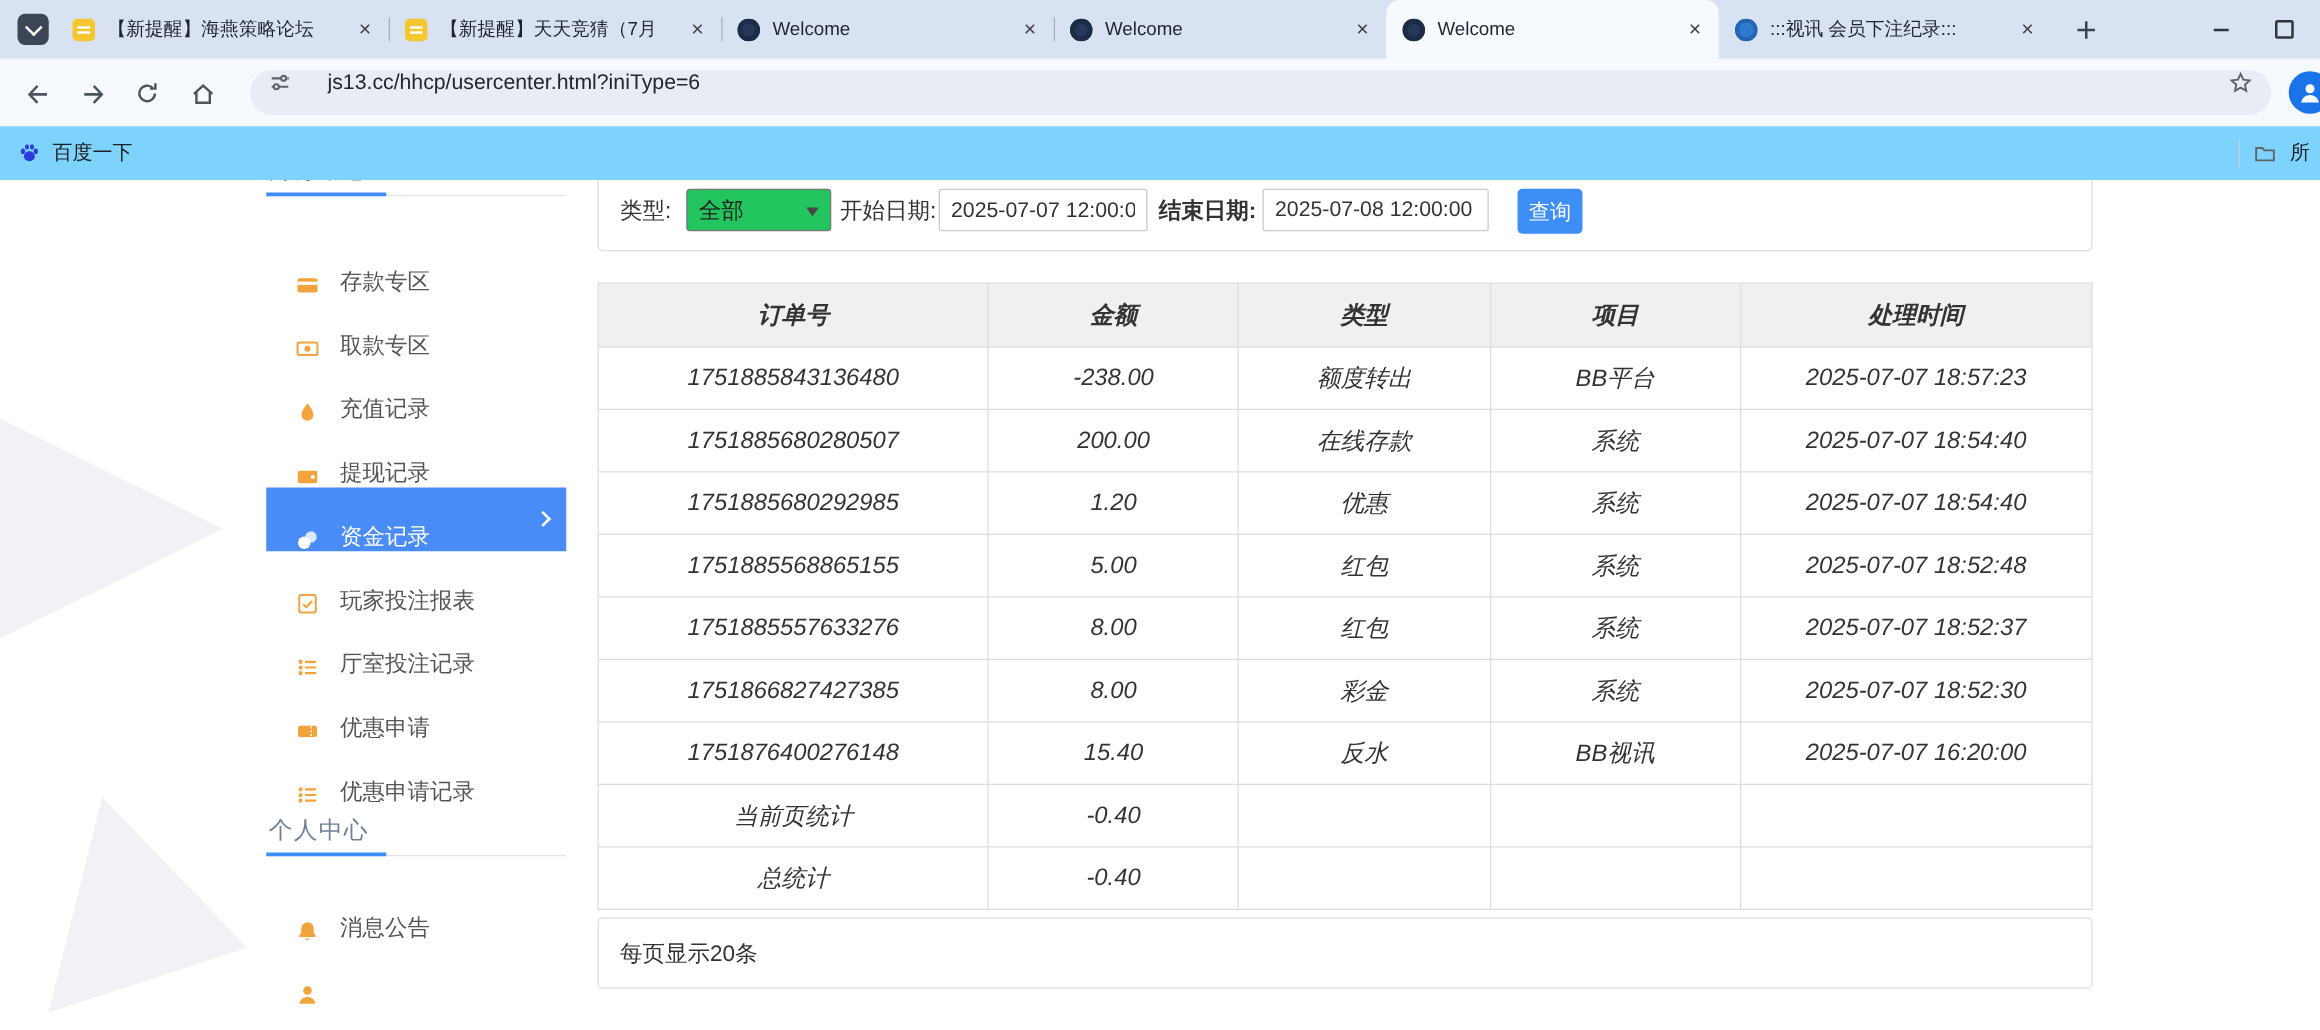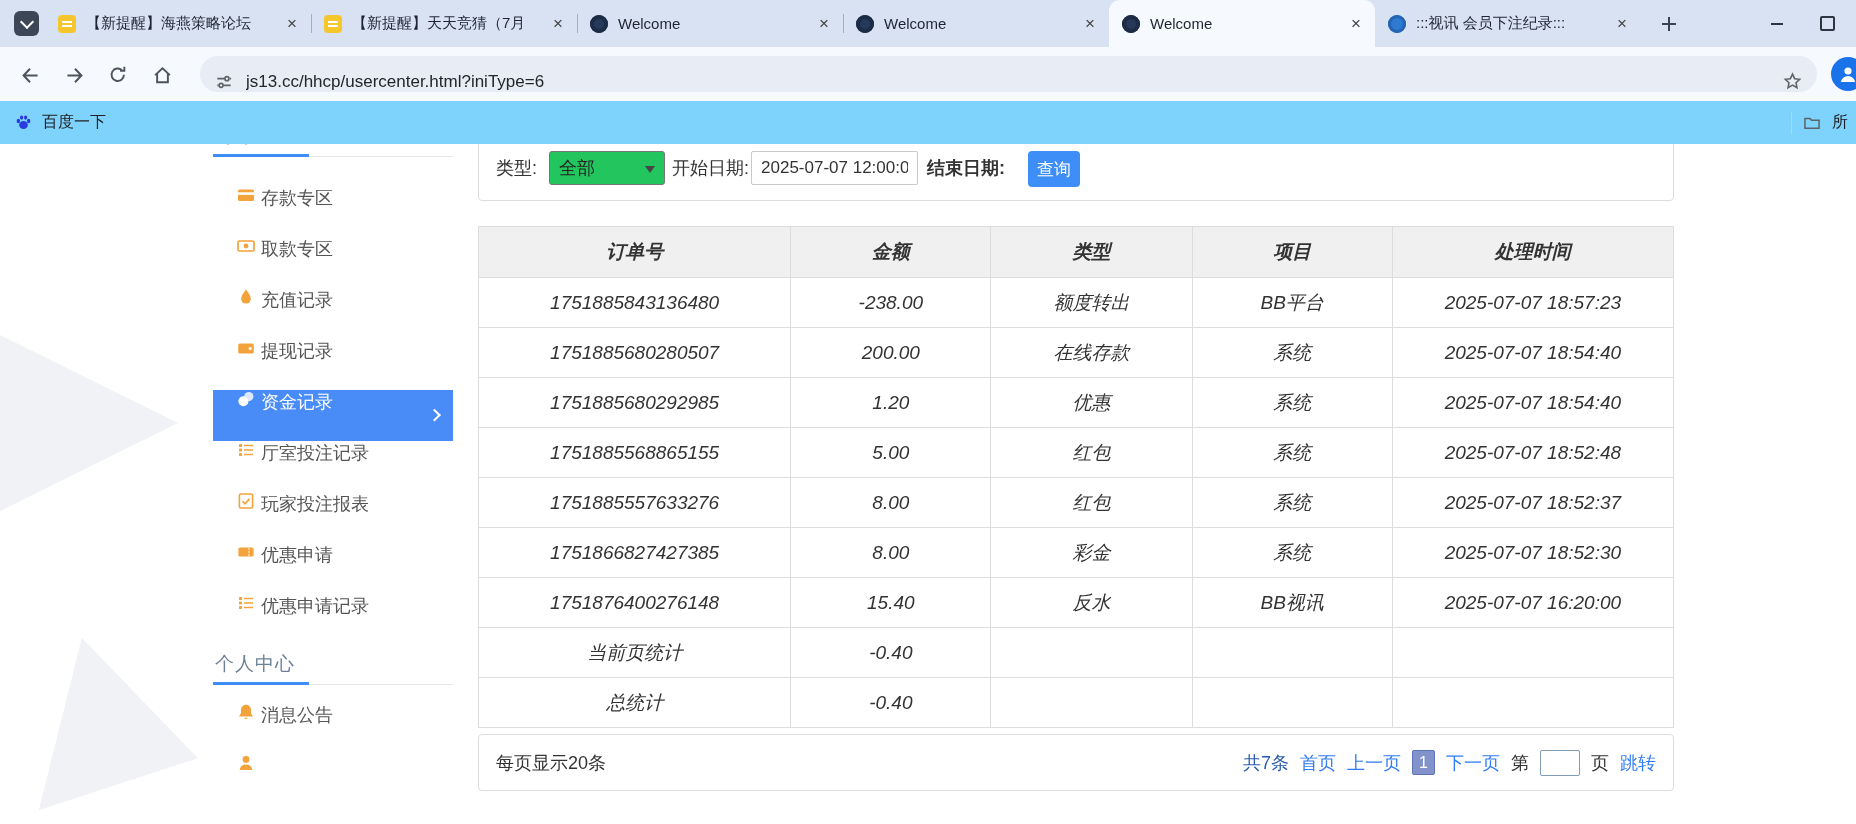--- a/index.html
+++ b/index.html
@@ -31,21 +31,21 @@
   .newtab::before{content:"";position:absolute;width:14px;height:2px;background:#3b4252;}
   .newtab::after{content:"";position:absolute;width:2px;height:14px;background:#3b4252;}
   .wincontrols{position:absolute;right:4px;top:0;height:47px;display:flex;}
   .win-btn{width:50px;height:47px;display:flex;align-items:center;justify-content:center;}
   .win-min::after{content:"";width:12px;height:2px;background:#2f3540;}
   .win-max::after{content:"";width:11px;height:11px;border:2px solid #2f3540;border-radius:2px;}
 
   .toolbar{position:absolute;left:0;top:47px;width:100%;height:54px;background:#f6f9fe;}
   .nav-icon{position:absolute;top:10px;width:36px;height:36px;border-radius:50%;display:flex;align-items:center;justify-content:center;}
   .nav-back{left:12px;} .nav-fwd{left:56px;} .nav-reload{left:100px;} .nav-home{left:144px;}
-  .urlbar{position:absolute;left:200px;top:9px;width:1617px;height:36px;background:#e7ecf5;border-radius:18px;display:flex;align-items:flex-end;padding:0 14px;gap:12px;}
+  .urlbar{position:absolute;left:200px;top:9px;width:1617px;height:36px;background:#e7ecf5;border-radius:18px;display:flex;align-items:flex-start;padding:0 14px;gap:28px;}
   .url-text{flex:1;font-size:17px;color:#23262b;white-space:nowrap;overflow:hidden;}
   .avatar{position:absolute;left:1831px;top:10px;width:34px;height:34px;border-radius:50%;background:#1a73e8;display:flex;align-items:center;justify-content:center;}
 
   .bookmarksbar{position:absolute;left:0;top:101px;width:100%;height:43px;background:#7dd3fc;}
   .bookmark{position:absolute;left:14px;top:8px;height:27px;display:flex;align-items:center;gap:9px;font-size:16px;color:#202124;}
   .bm-right{position:absolute;right:8px;top:8px;height:27px;display:flex;align-items:center;gap:10px;font-size:16px;color:#202124;}
   .bm-divider{width:1px;height:22px;background:#c9ced6;}
 
   
   .page{position:absolute;left:0;top:144px;width:100%;height:680px;background:#fff;overflow:hidden;}
@@ -54,21 +54,21 @@
   .deco2{left:58px;top:508px;width:142px;height:178px;clip-path:polygon(0 0,100% 50%,0 100%);transform:rotate(14deg);}
 
   
   .sidebar{position:absolute;left:213px;top:-36px;width:240px;background:#fff;}
   .side-section{position:relative;height:49px;}
   .side-section::before{content:"";position:absolute;left:0;right:0;bottom:0;height:1px;background:#e3e6ea;}
   .side-section::after{content:"";position:absolute;left:0;bottom:0;width:96px;height:3px;background:var(--accent,#3e8ef7);}
   .side-section .txt{position:absolute;left:2px;bottom:8px;font-size:19px;color:#6e8097;letter-spacing:1px;}
   .side-section.section2{height:40px;}
   .side-items{margin-top:29px;}
-  .side-item{position:relative;height:51px;display:flex;align-items:flex-start;padding-left:24px;gap:6px;color:#555;font-size:18px;cursor:default;}
+  .side-item{position:relative;height:51px;display:flex;align-items:flex-end;padding-left:24px;gap:17px;color:#555;font-size:18px;cursor:default;}
   .side-item .icon{width:18px;height:18px;color:var(--icon_orange,#f3a33b);flex:0 0 auto;}
   .side-item .icon svg{width:18px;height:18px;display:block;}
   .side-item.active{background:#4a8cf7;color:#fff;}
   .side-item.active .icon{color:#fff;}
   .side-item .chev{position:absolute;right:14px;top:50%;width:9px;height:9px;border-top:2.5px solid #fff;border-right:2.5px solid #fff;transform:translateY(-60%) rotate(45deg);}
   .personal-items .side-item:first-child{margin-top:18px;}
 
   
   .panel{position:absolute;left:478px;top:0;width:1196px;}
   .filterbox{position:absolute;left:0;top:-22px;width:1196px;height:79px;border:1px solid #ddd;border-radius:4px;display:flex;align-items:flex-end;padding:0 0 15px 17px;}
@@ -248,42 +248,42 @@
                 <circle cx="6.4" cy="11.2" r="5" fill="currentColor"></circle>
                 <circle cx="11.8" cy="6.6" r="4.6" fill="currentColor" opacity="0.8"></circle>
               </svg>
             </span>
             <span class="lbl">资金记录</span>
             <span class="chev"></span>
           </div>
           <div class="side-item">
             <span class="icon">
               <svg viewBox="0 0 18 18">
+                <rect x="2.4" y="2" width="13.2" height="14" rx="1.6" fill="none" stroke="currentColor" stroke-width="1.6"></rect>
+                <path d="M5.6 9.4l2.4 2.4 4.6-5" fill="none" stroke="currentColor" stroke-width="1.8"></path>
+              </svg>
+            </span>
+            <span class="lbl">玩家投注报表</span>
+          </div>
+          <div class="side-item">
+            <span class="icon">
+              <svg viewBox="0 0 18 18">
                 <g fill="currentColor">
                   <rect x="2" y="3" width="3" height="3" rx="0.6"></rect>
                   <rect x="2" y="7.5" width="3" height="3" rx="0.6"></rect>
                   <rect x="2" y="12" width="3" height="3" rx="0.6"></rect>
                 </g>
                 <path d="M7 4.5h9M7 9h9M7 13.5h9" stroke="currentColor" stroke-width="1.7"></path>
               </svg>
             </span>
             <span class="lbl">厅室投注记录</span>
           </div>
           <div class="side-item">
             <span class="icon">
               <svg viewBox="0 0 18 18">
-                <rect x="2.4" y="2" width="13.2" height="14" rx="1.6" fill="none" stroke="currentColor" stroke-width="1.6"></rect>
-                <path d="M5.6 9.4l2.4 2.4 4.6-5" fill="none" stroke="currentColor" stroke-width="1.8"></path>
-              </svg>
-            </span>
-            <span class="lbl">玩家投注报表</span>
-          </div>
-          <div class="side-item">
-            <span class="icon">
-              <svg viewBox="0 0 18 18">
                 <rect x="1.4" y="4.6" width="15.2" height="9" rx="1.6" fill="currentColor"></rect>
                 <path d="M12 5.2v7.8" stroke="#fff" stroke-width="1.2" stroke-dasharray="1.6 1.4"></path>
               </svg>
             </span>
             <span class="lbl">优惠申请</span>
           </div>
           <div class="side-item">
             <span class="icon">
               <svg viewBox="0 0 18 18">
                 <g fill="currentColor">
@@ -323,20 +323,21 @@
 
     <main class="panel">
       <div class="filterbox">
         <span class="flabel">类型:</span>
         <div class="fselect ml12">
           <span>全部</span>
         </div>
         <span class="flabel ml7">开始日期:</span>
         <input class="finput w167 ml2" value="2025-07-07 12:00:00" style="">
         <span class="flabel ml15">结束日期:</span>
+        <input class="finput w181 ml5" value="2025-07-08 12:00:00" style="">
         <button class="btn-query ml23">查询</button>
       </div>
 
       <table class="datatable" id="datatable">
           <colgroup>
             <col style="width: 312px;">
             <col style="width: 200px;">
             <col style="width: 201px;">
             <col style="width: 200px;">
             <col style="width: 281px;">
@@ -412,28 +413,17 @@
               <td>-0.40</td>
               <td></td>
               <td></td>
               <td></td>
             </tr>
           </tbody>
         </table>
 
       <div class="pagebar">
         <span>每页显示20条</span>
-        <div class="pager">
-          <span class="total">共7条</span>
-          <span class="plink">首页</span>
-          <span class="plink">上一页</span>
-          <span class="cur-page">1</span>
-          <span class="plink">下一页</span>
-          <span>第</span>
-          <input class="page-input" style="">
-          <span>页</span>
-          <span class="plink">跳转</span>
-        </div>
       </div>
     </main>
   </div>
 
 </div>
 
 </body></html>

